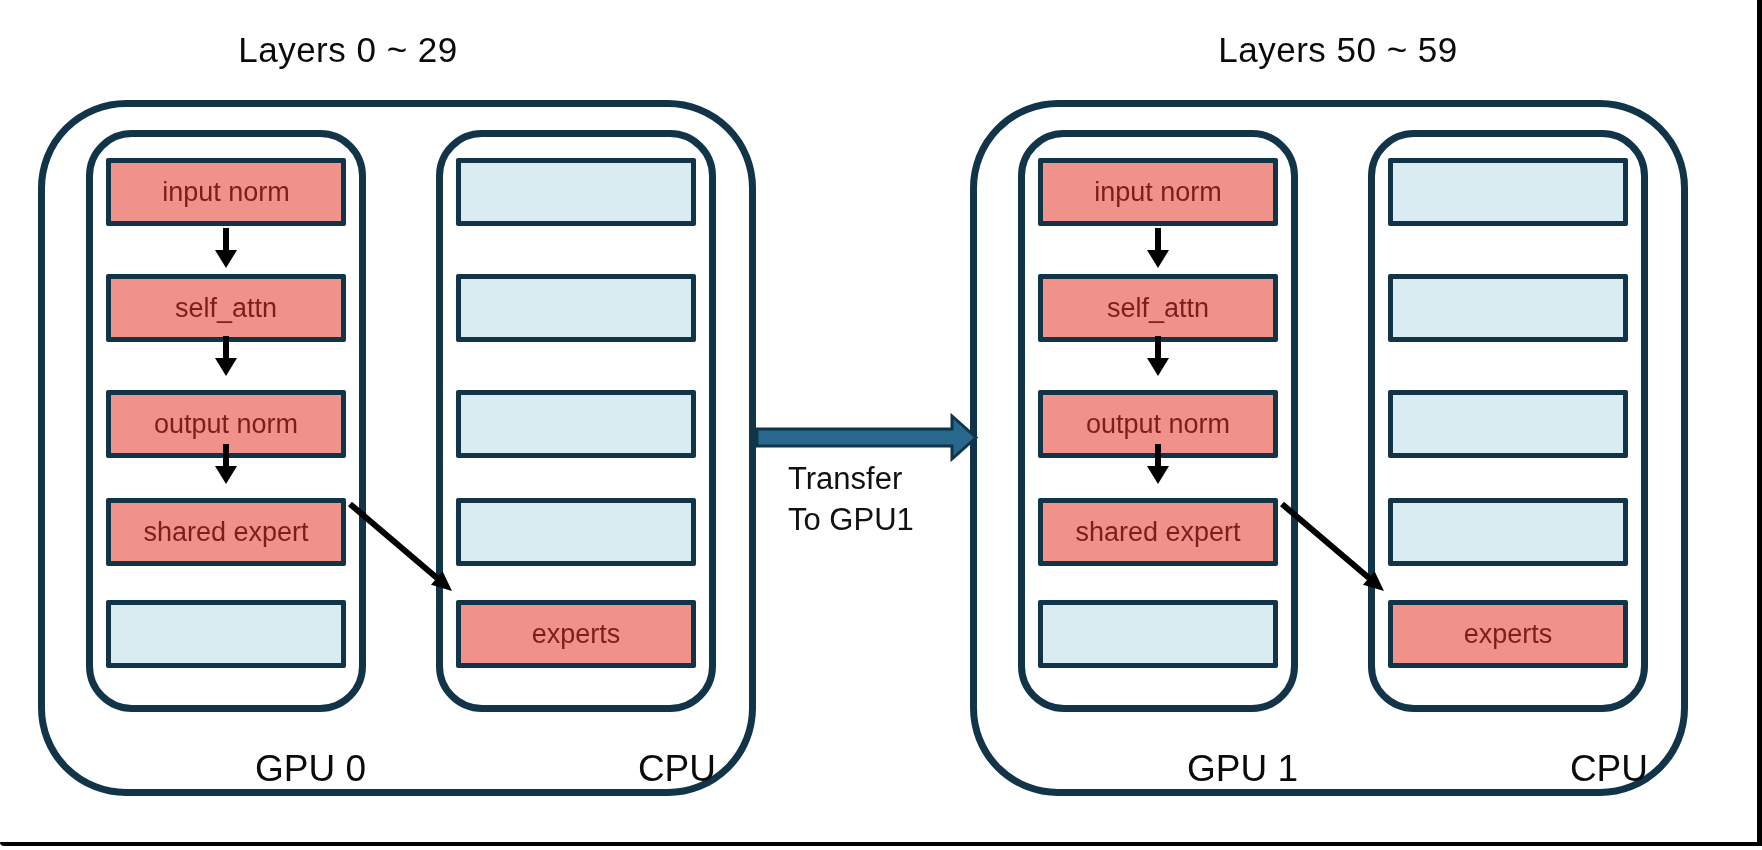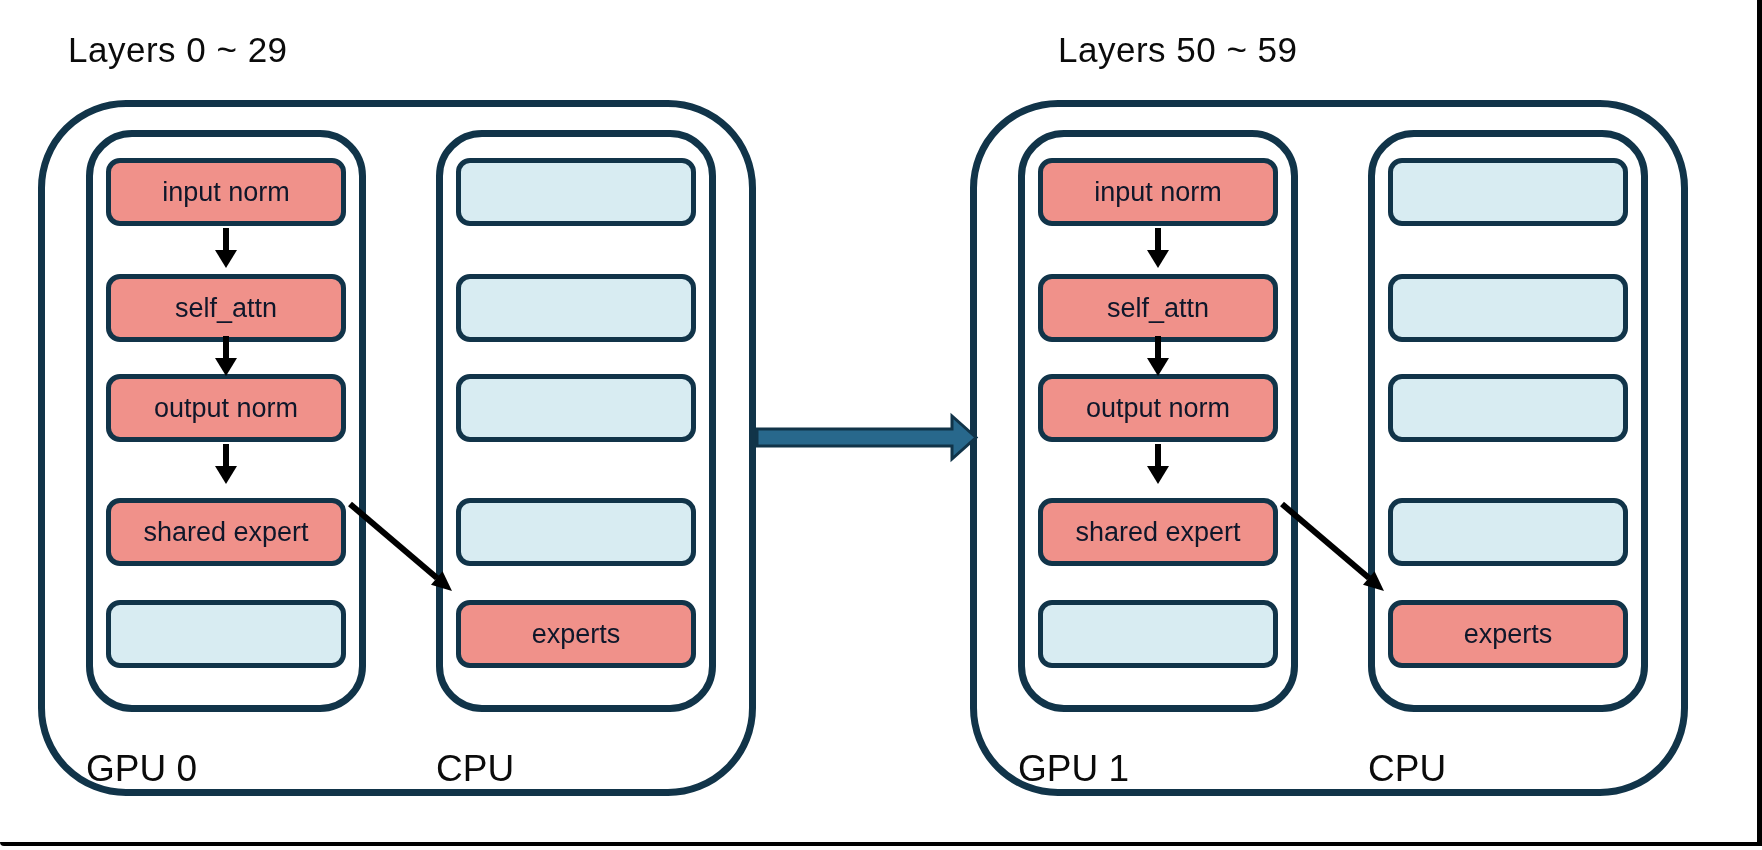--- a/index.html
+++ b/index.html
@@ -15,45 +15,46 @@
     position:absolute;left:0;top:842px;width:1762px;height:4px;
     background:#000;border-radius:0 0 6px 6px;
   }
   .frame-edge-right{
     position:absolute;top:0;left:1757px;width:5px;height:846px;
     background:#000;
   }
 
   .group-title{
     position:absolute;top:30px;width:560px;
+    text-align:center;
     font-size:35px;color:#0b0b0b;letter-spacing:0.5px;
   }
   .outer-box{
     position:absolute;top:100px;width:704px;height:682px;
     border:7px solid #113449;border-radius:88px;
     background:#ffffff;
   }
   .device-col{
     position:absolute;top:130px;width:266px;height:568px;
     border:7px solid #113449;border-radius:46px;
     background:#ffffff;
   }
   .device-label{
     position:absolute;top:748px;width:280px;
-    text-align:left;font-size:37px;color:#0b0b0b;
+    text-align:right;font-size:37px;color:#0b0b0b;
   }
   .module{
     position:absolute;width:230px;height:58px;
-    border:5px solid #113449;border-radius:14px;
+    border:5px solid #113449;border-radius:2px;
     display:flex;align-items:center;justify-content:center;
-    font-size:27px;color:#0f172a;
+    font-size:27px;color:#7f1d1d;
   }
   .module.filled{background:#F0918A;}
   .module.empty{background:#D8ECF2;}
-  .r1{top:158px}.r2{top:274px}.r3{top:374px}.r4{top:498px}.r5{top:600px}
+  .r1{top:158px}.r2{top:274px}.r3{top:390px}.r4{top:498px}.r5{top:600px}
 
   
   .g0 .gpu-col{left:86px}
   .g0 .cpu-col{left:436px}
   .g0 .gpu-mod{left:106px}
   .g0 .cpu-mod{left:456px}
   .g0 .gpu-label{left:86px}
   .g0 .cpu-label{left:436px}
   .g0 .outer-box{left:38px}
   .g0 .group-title{left:68px}
@@ -117,20 +118,24 @@
     <div class="module empty  cpu-mod r1"></div>
     <div class="module empty  cpu-mod r2"></div>
     <div class="module empty  cpu-mod r3"></div>
     <div class="module empty  cpu-mod r4"></div>
     <div class="module filled cpu-mod r5">experts</div>
 
     <div class="device-label gpu-label">GPU 1</div>
     <div class="device-label cpu-label">CPU</div>
   </div>
 
+  <div class="transfer-label">
+    <div>Transfer</div>
+    <div>To GPU1</div>
+  </div>
 
   <svg class="arrows" width="1762" height="850" viewBox="0 0 1762 850">
 
     <g stroke="#000" fill="#000">
       <line x1="226" y1="228" x2="226" y2="252" stroke-width="6"></line>
       <polygon points="215,250 237,250 226,268" stroke="none"></polygon>
       <line x1="226" y1="336" x2="226" y2="360" stroke-width="6"></line>
       <polygon points="215,358 237,358 226,376" stroke="none"></polygon>
       <line x1="226" y1="444" x2="226" y2="468" stroke-width="6"></line>
       <polygon points="215,466 237,466 226,484" stroke="none"></polygon>

